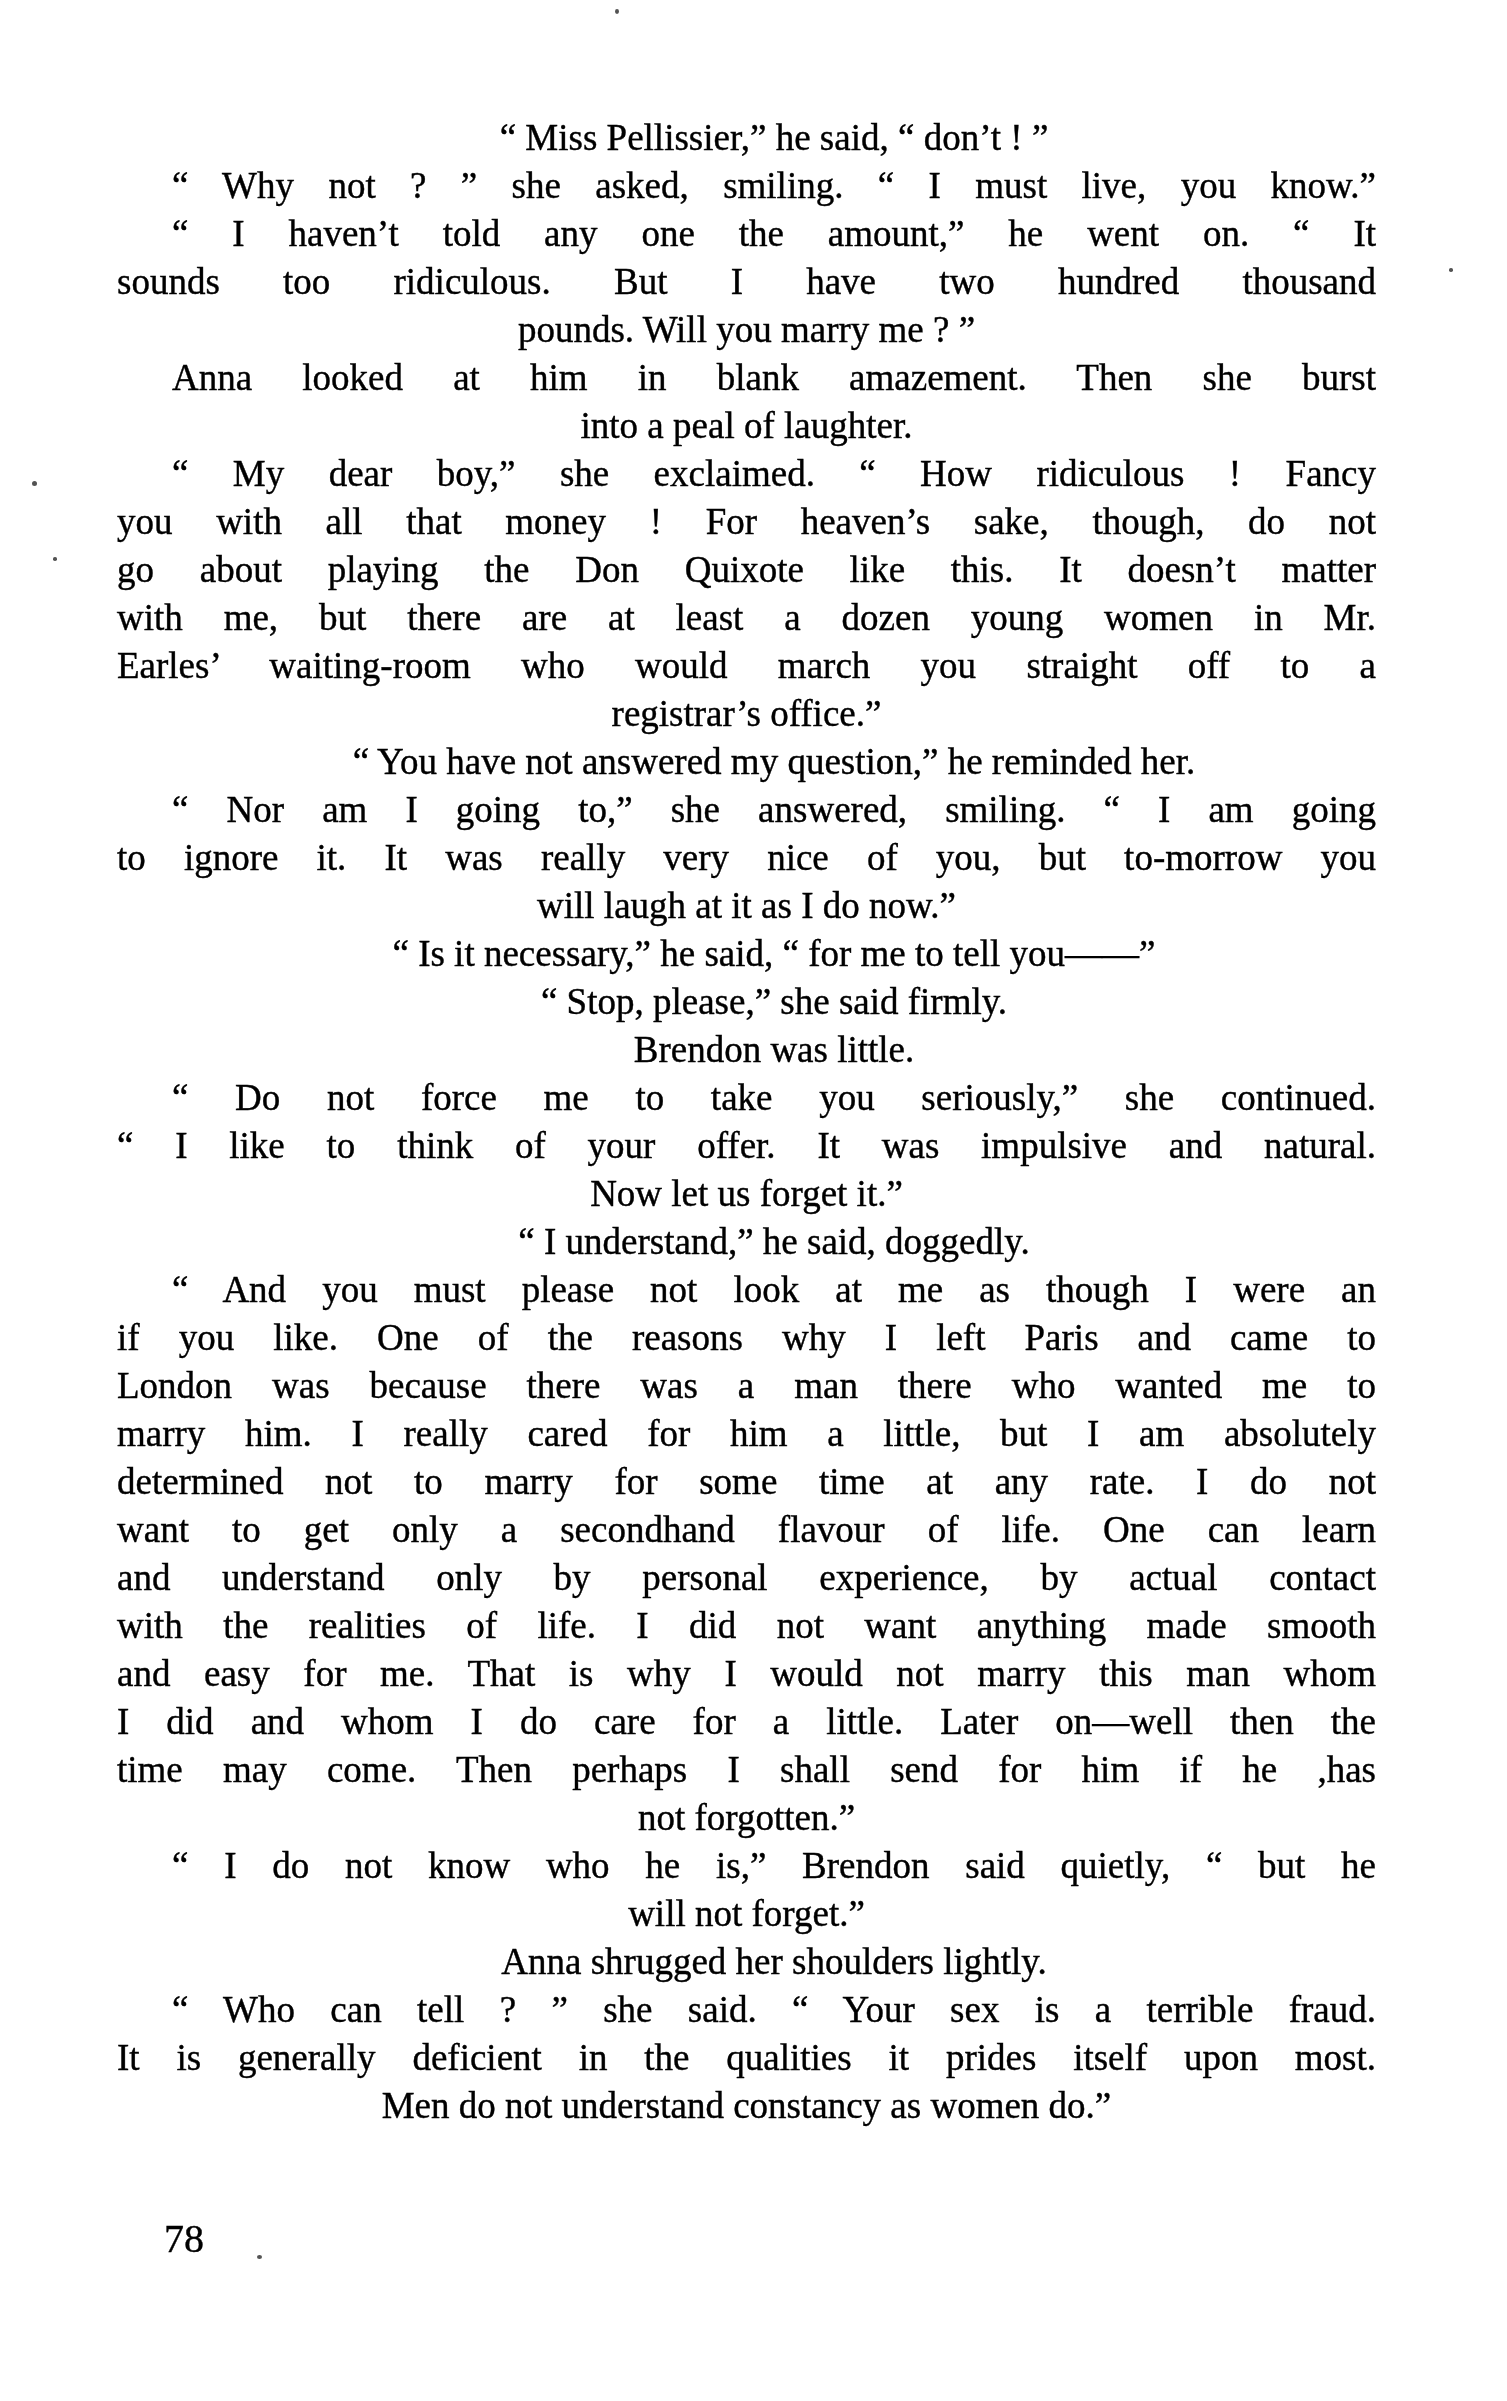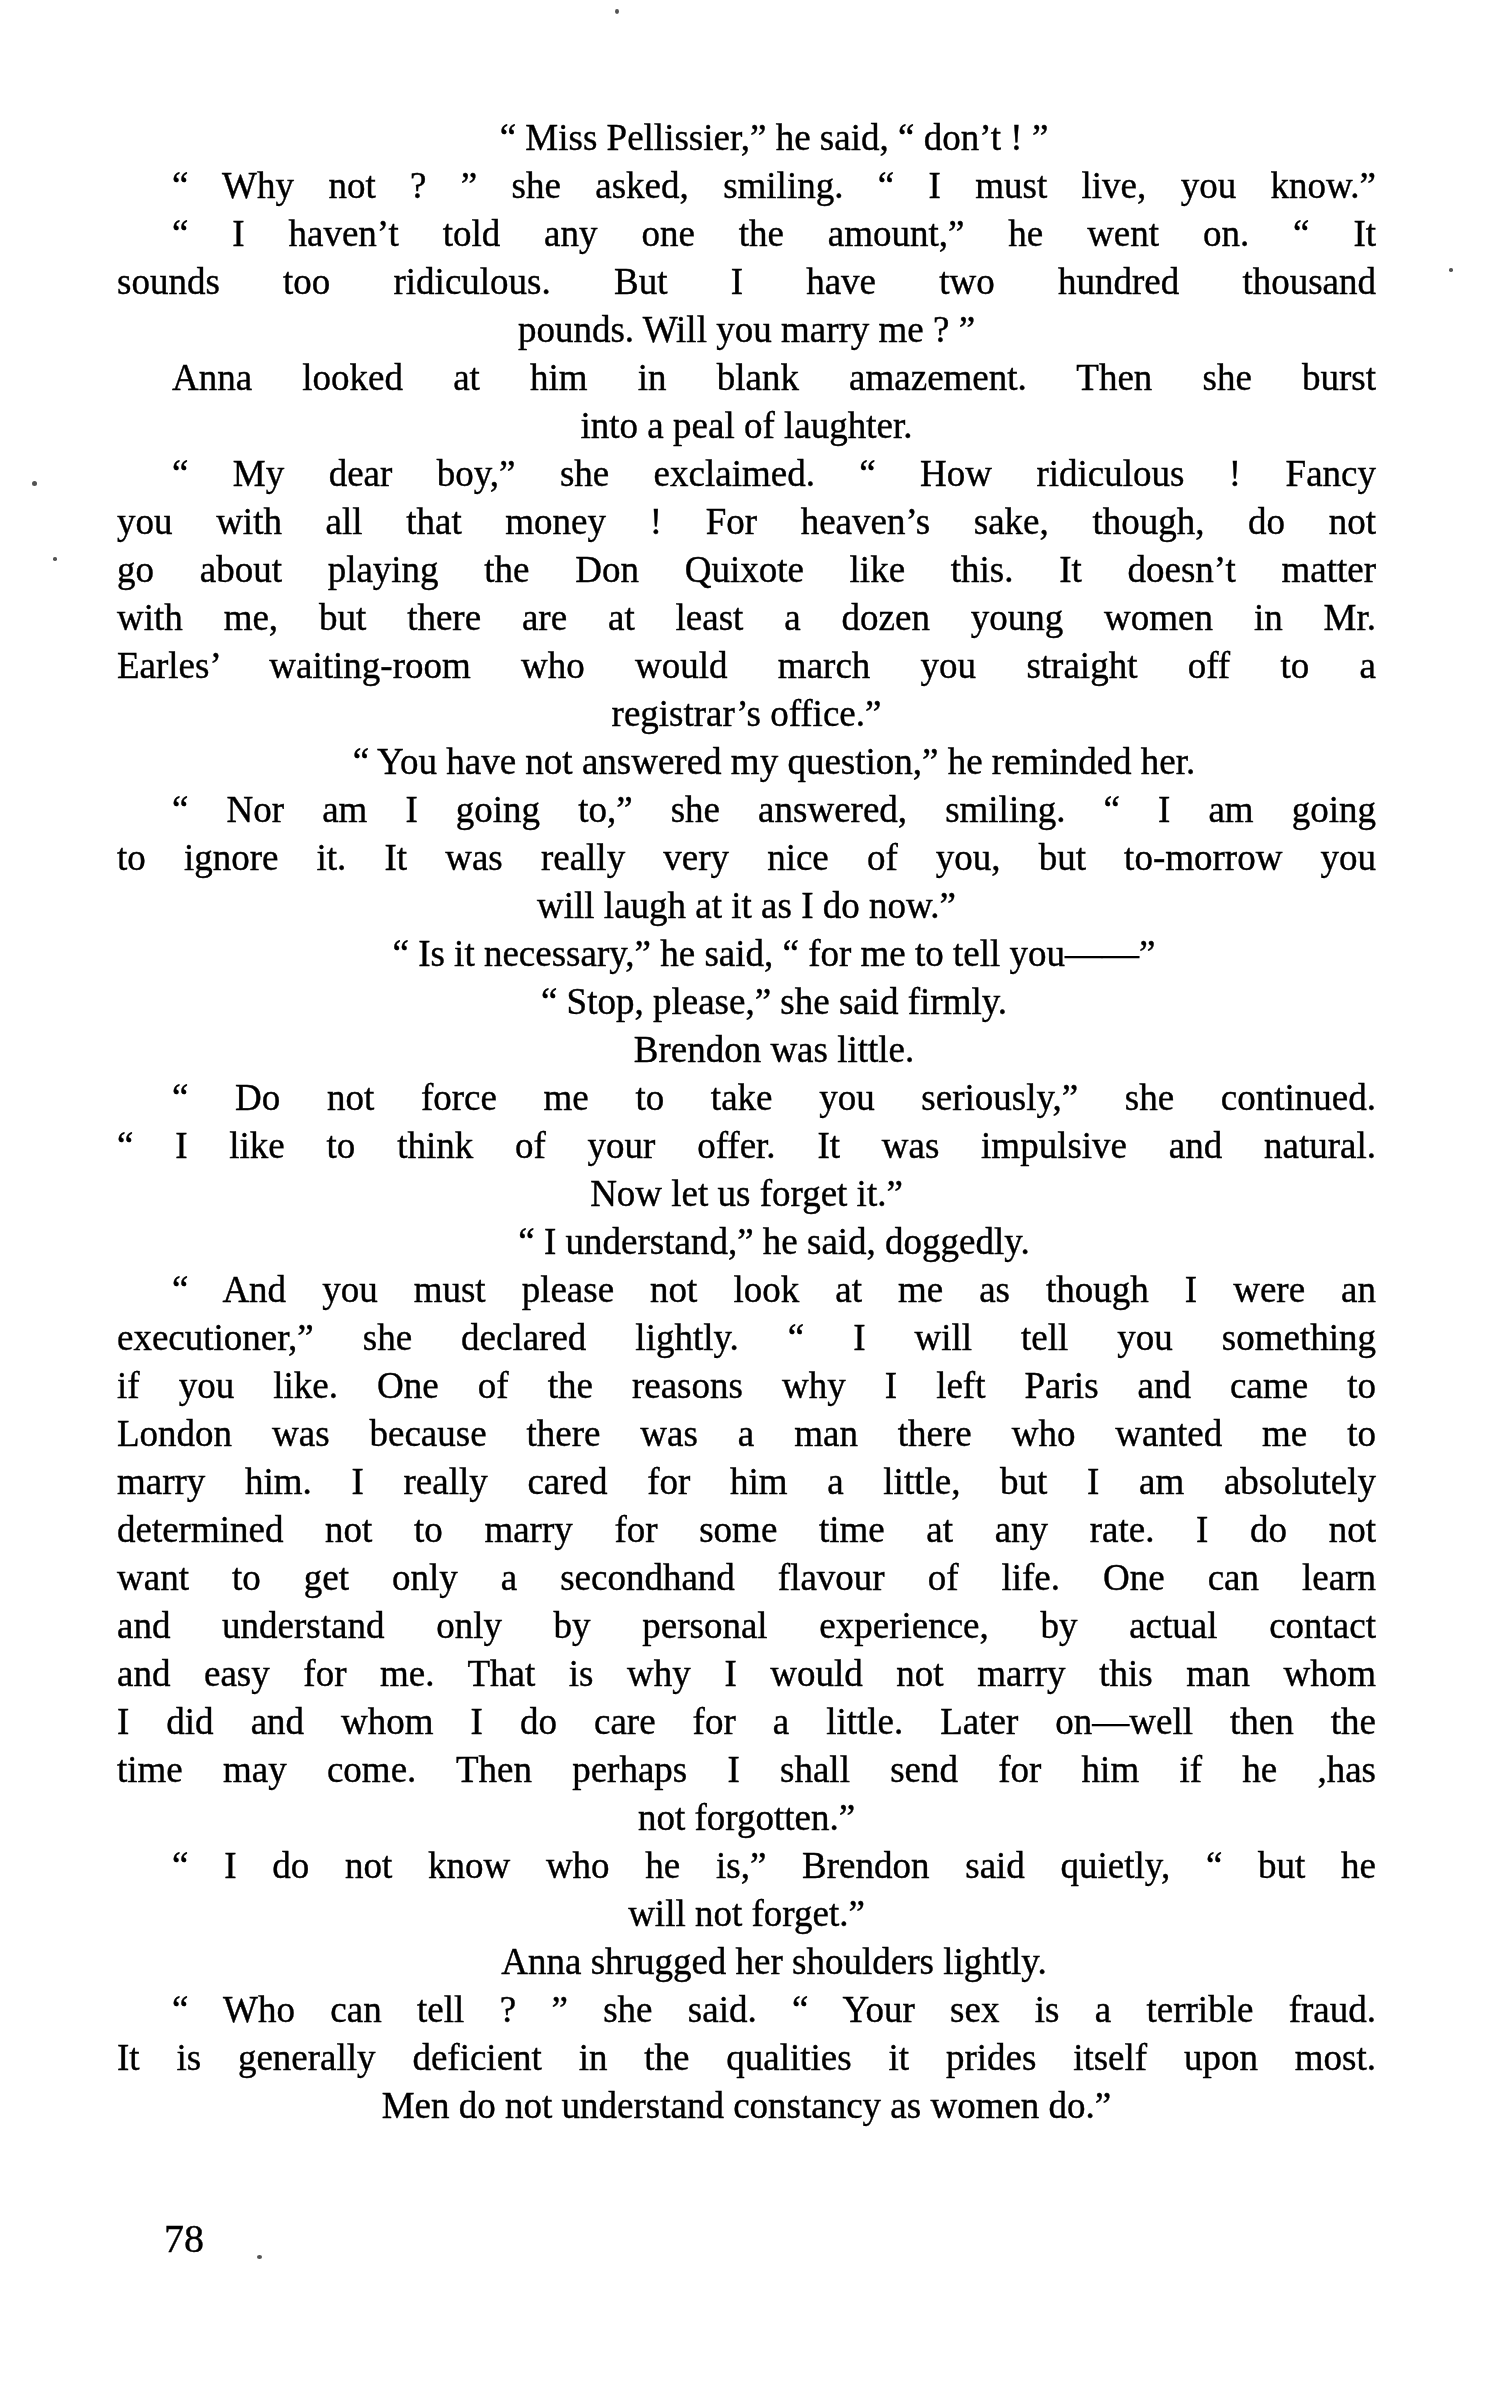--- a/index.html
+++ b/index.html
@@ -84,27 +84,27 @@
       <div class="line just">to ignore it. It was really very nice of you, but to-morrow you</div>
       <div class="line">will laugh at it as I do now.”</div>
       <div class="line indent">“ Is it necessary,” he said, “ for me to tell you——”</div>
       <div class="line indent">“ Stop, please,” she said firmly.</div>
       <div class="line indent">Brendon was little.</div>
       <div class="line indent just">“ Do not force me to take you seriously,” she continued.</div>
       <div class="line just">“ I like to think of your offer. It was impulsive and natural.</div>
       <div class="line">Now let us forget it.”</div>
       <div class="line indent">“ I understand,” he said, doggedly.</div>
       <div class="line indent just">“ And you must please not look at me as though I were an</div>
-      <div class="line just">executioner,” she declared lightly. “ I will tell you something</div>
       <div class="line just">if you like. One of the reasons why I left Paris and came to</div>
       <div class="line just">London was because there was a man there who wanted me to</div>
       <div class="line just">marry him. I really cared for him a little, but I am absolutely</div>
       <div class="line just">determined not to marry for some time at any rate. I do not</div>
       <div class="line just">want to get only a secondhand flavour of life. One can learn</div>
       <div class="line just">and understand only by personal experience, by actual contact</div>
+      <div class="line just">with the realities of life. I did not want anything made smooth</div>
       <div class="line just">and easy for me. That is why I would not marry this man whom</div>
       <div class="line just">I did and whom I do care for a little. Later on—well then the</div>
       <div class="line just">time may come. Then perhaps I shall send for him if he ,has</div>
       <div class="line">not forgotten.”</div>
       <div class="line indent just">“ I do not know who he is,” Brendon said quietly, “ but he</div>
       <div class="line">will not forget.”</div>
       <div class="line indent">Anna shrugged her shoulders lightly.</div>
       <div class="line indent just">“ Who can tell ? ” she said. “ Your sex is a terrible fraud.</div>
       <div class="line just">It is generally deficient in the qualities it prides itself upon most.</div>
       <div class="line">Men do not understand constancy as women do.”</div>

